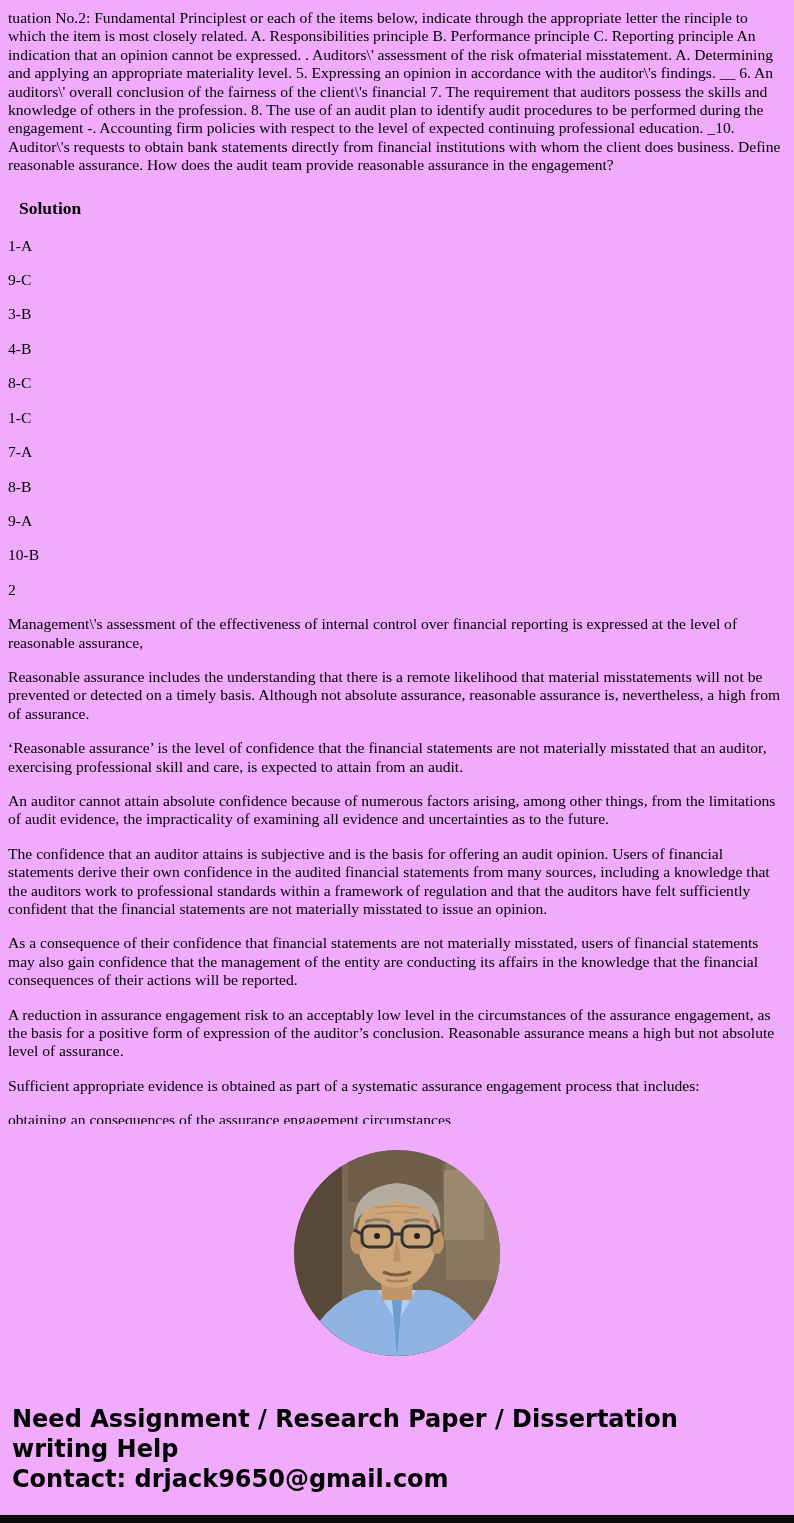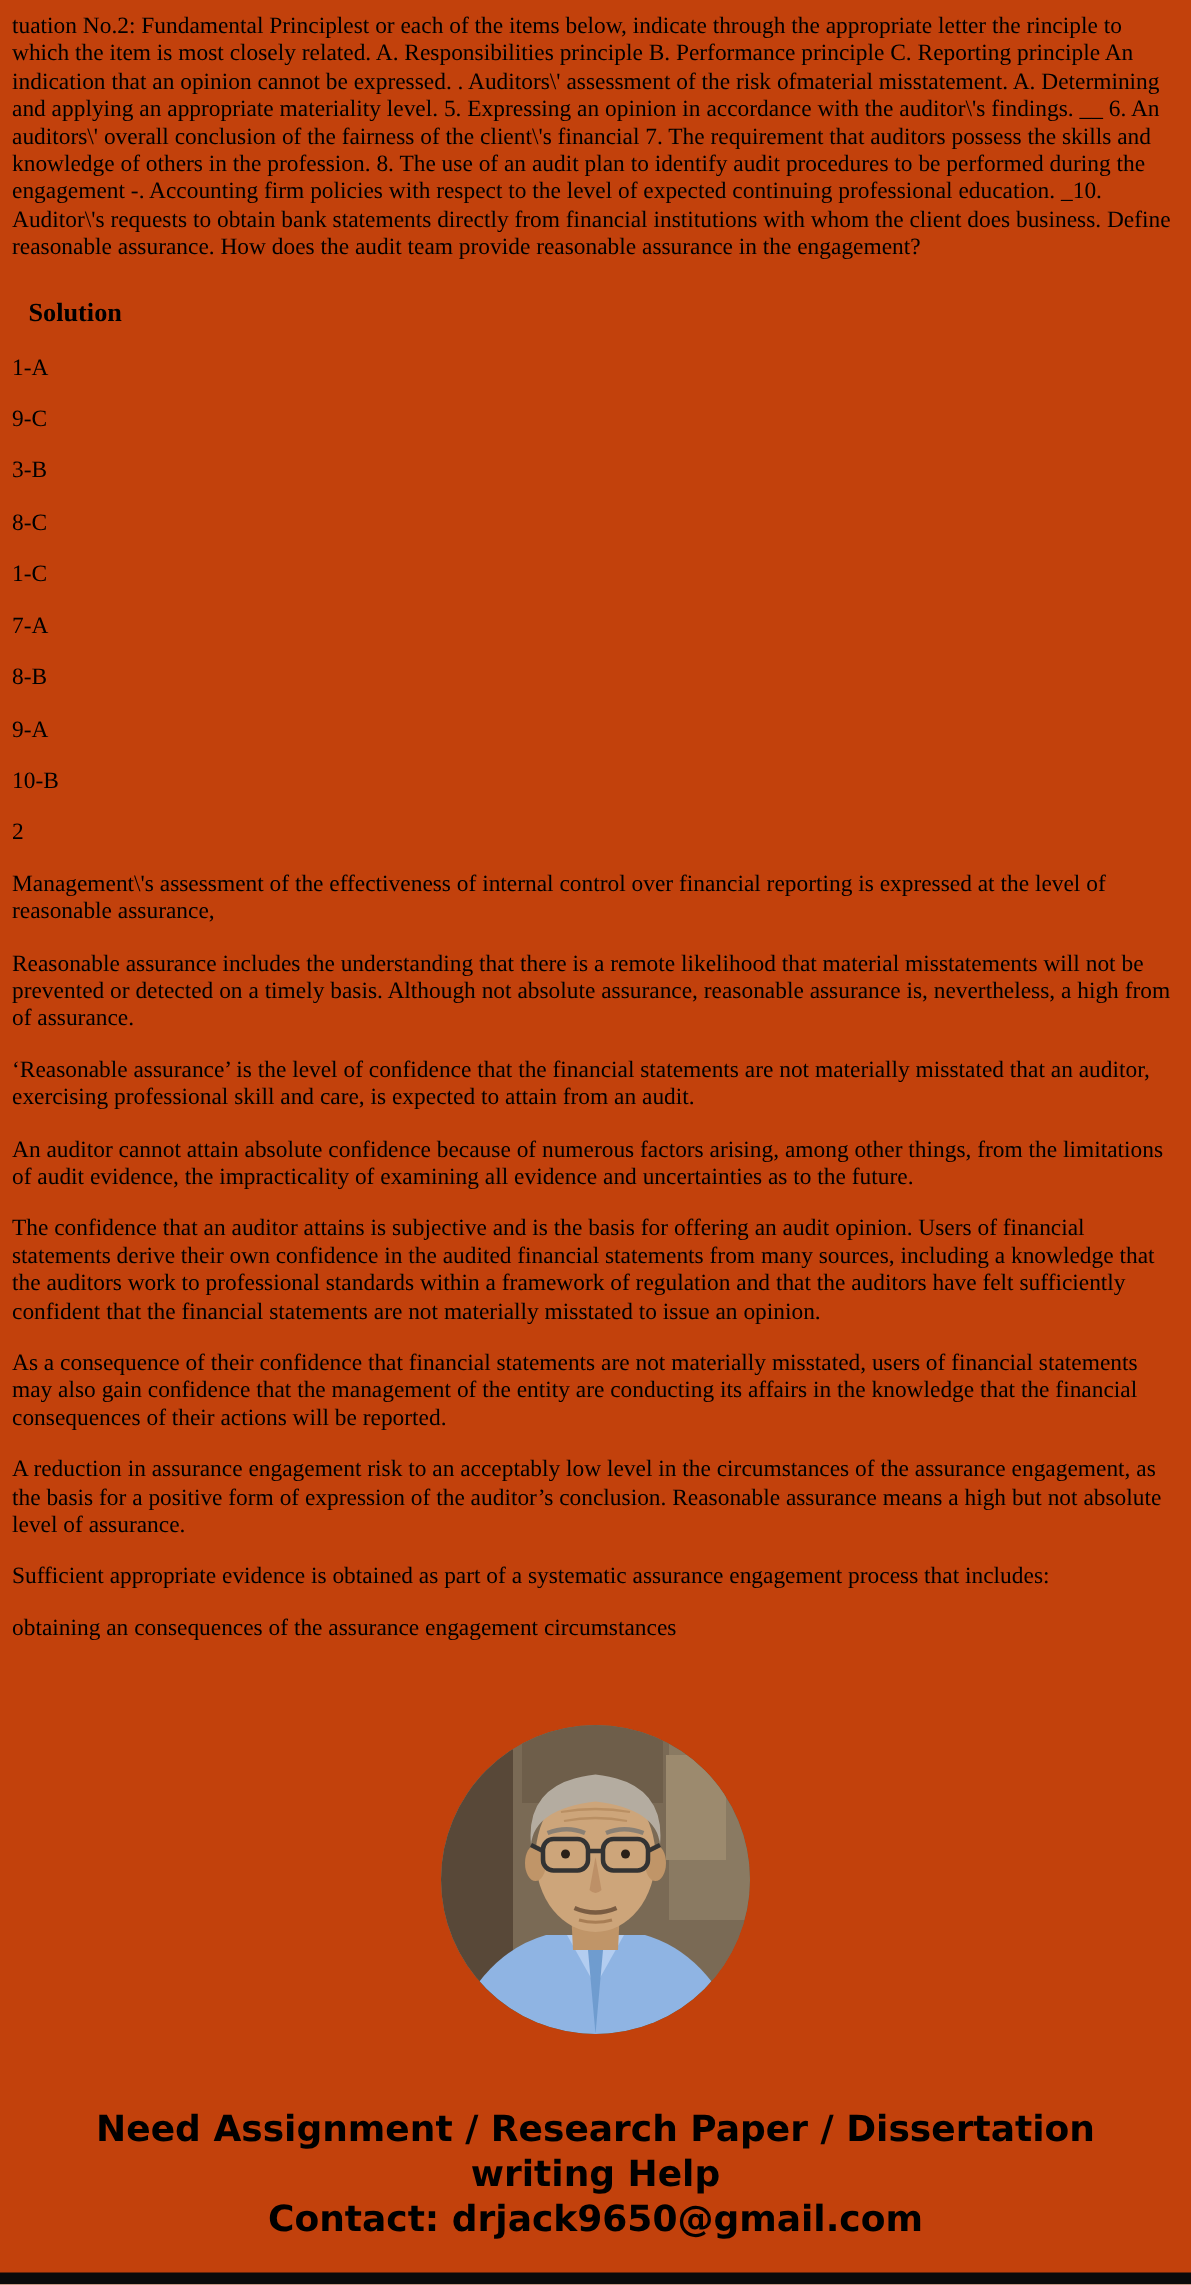--- a/index.html
+++ b/index.html
@@ -6,21 +6,21 @@
   html, body { background: #ffffff; }
   body {
     width: 794px;
     font-family: "Liberation Serif", serif;
     color: #000000;
   }
   .page {
     position: relative;
     width: 794px;
     height: 1523px;
-    background: #c2410c;
+    background: #f0abfc;
     overflow: hidden;
   }
   .text-area {
     height: 1124px;
     overflow: hidden;
     padding: 0 8px;
   }
   .body-text {
     font-size: 15.6px;
     line-height: 18.4px;
@@ -39,21 +39,20 @@
     height: 206px;
     margin: 26px auto 0 auto;
     border-radius: 50%;
     overflow: hidden;
     background: #7a6a55;
   }
   .photo-wrap svg { display: block; }
   .footer {
     margin: 48px auto 0 auto;
     max-width: 770px;
-    text-align: center;
     font-family: "DejaVu Sans", sans-serif;
     font-weight: bold;
     font-size: 24px;
     line-height: 30px;
     color: #000000;
   }
   .bottom-bar {
     position: absolute;
     left: 0;
     bottom: 0;
@@ -68,20 +67,21 @@
 <div class="page">
 
   <div class="text-area">
     <p class="body-text">tuation No.2: Fundamental Principlest or each of the items below, indicate through the appropriate letter the rinciple to which the item is most closely related. A. Responsibilities principle B. Performance principle C. Reporting principle An indication that an opinion cannot be expressed. . Auditors\' assessment of the risk ofmaterial misstatement. A. Determining and applying an appropriate materiality level. 5. Expressing an opinion in accordance with the auditor\'s findings. __ 6. An auditors\' overall conclusion of the fairness of the client\'s financial 7. The requirement that auditors possess the skills and knowledge of others in the profession. 8. The use of an audit plan to identify audit procedures to be performed during the engagement -. Accounting firm policies with respect to the level of expected continuing professional education. _10. Auditor\'s requests to obtain bank statements directly from financial institutions with whom the client does business. Define reasonable assurance. How does the audit team provide reasonable assurance in the engagement?</p>
 
     <h3 class="solution-heading">Solution</h3>
 
     <p class="body-text">1-A</p>
     <p class="body-text">9-C</p>
     <p class="body-text">3-B</p>
+    <p class="body-text">4-B</p>
     <p class="body-text">8-C</p>
     <p class="body-text">1-C</p>
     <p class="body-text">7-A</p>
     <p class="body-text">8-B</p>
     <p class="body-text">9-A</p>
     <p class="body-text">10-B</p>
 
     <p class="body-text">2</p>
 
     <p class="body-text">Management\'s assessment of the effectiveness of internal control over financial reporting is expressed at the level of reasonable assurance,</p>

